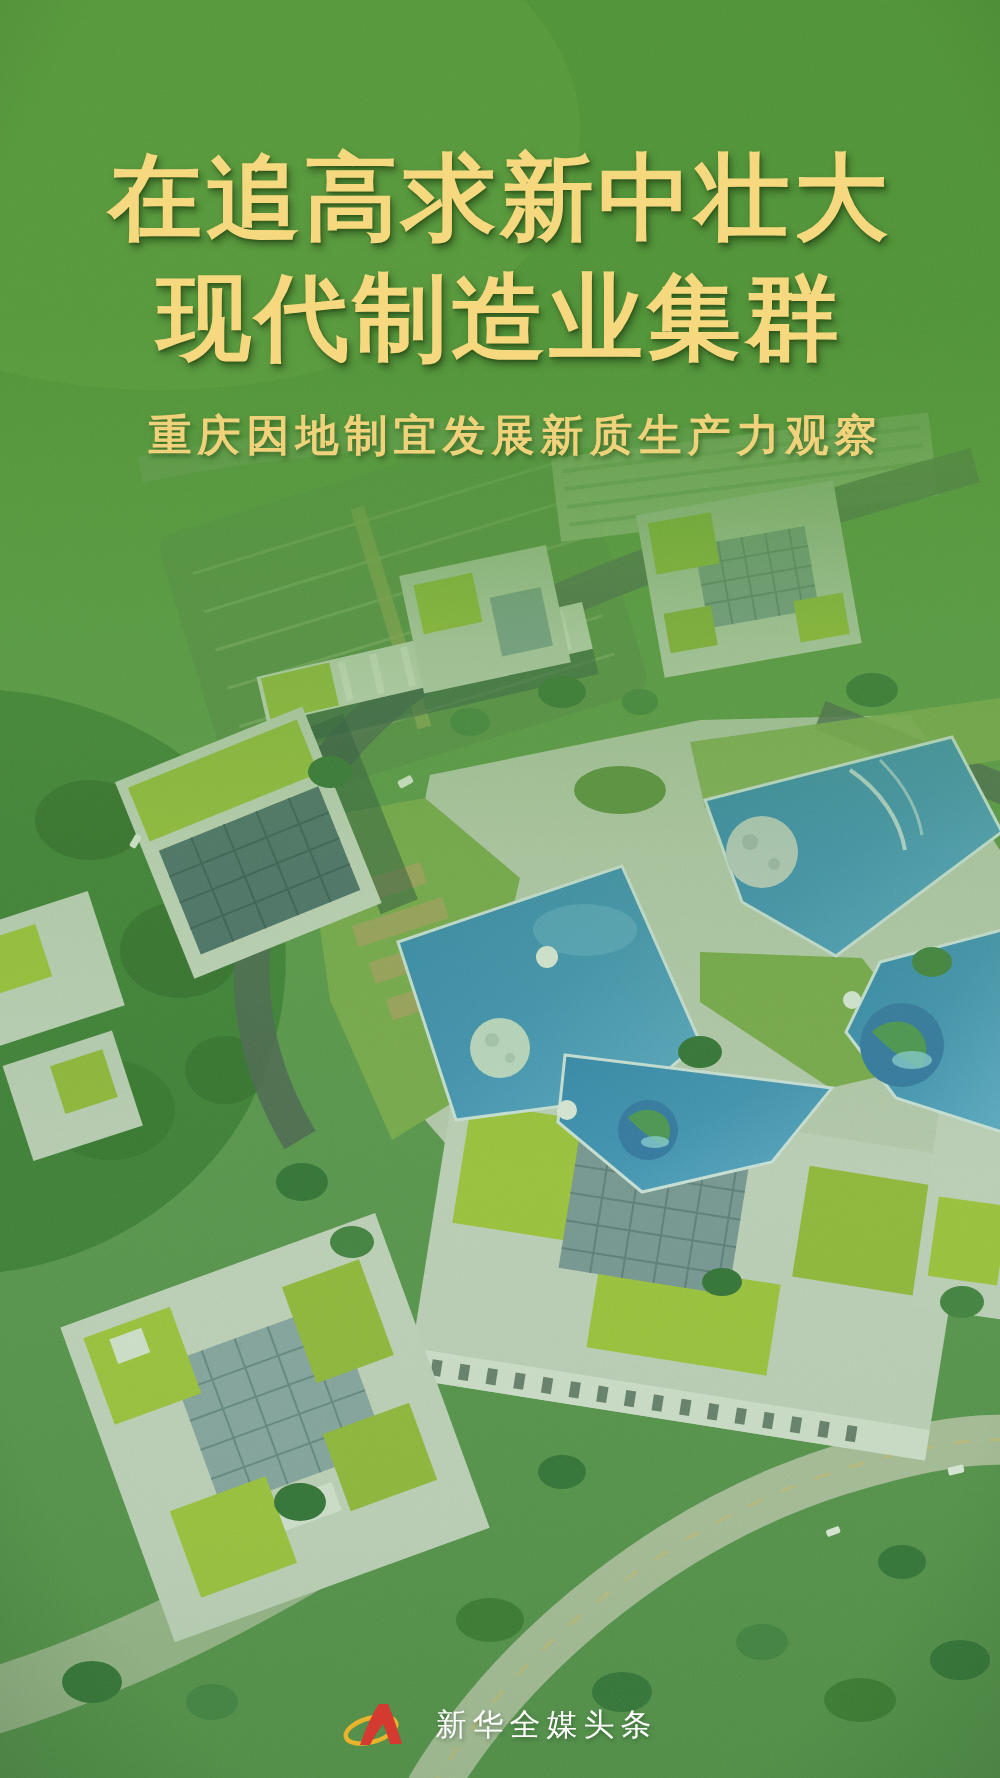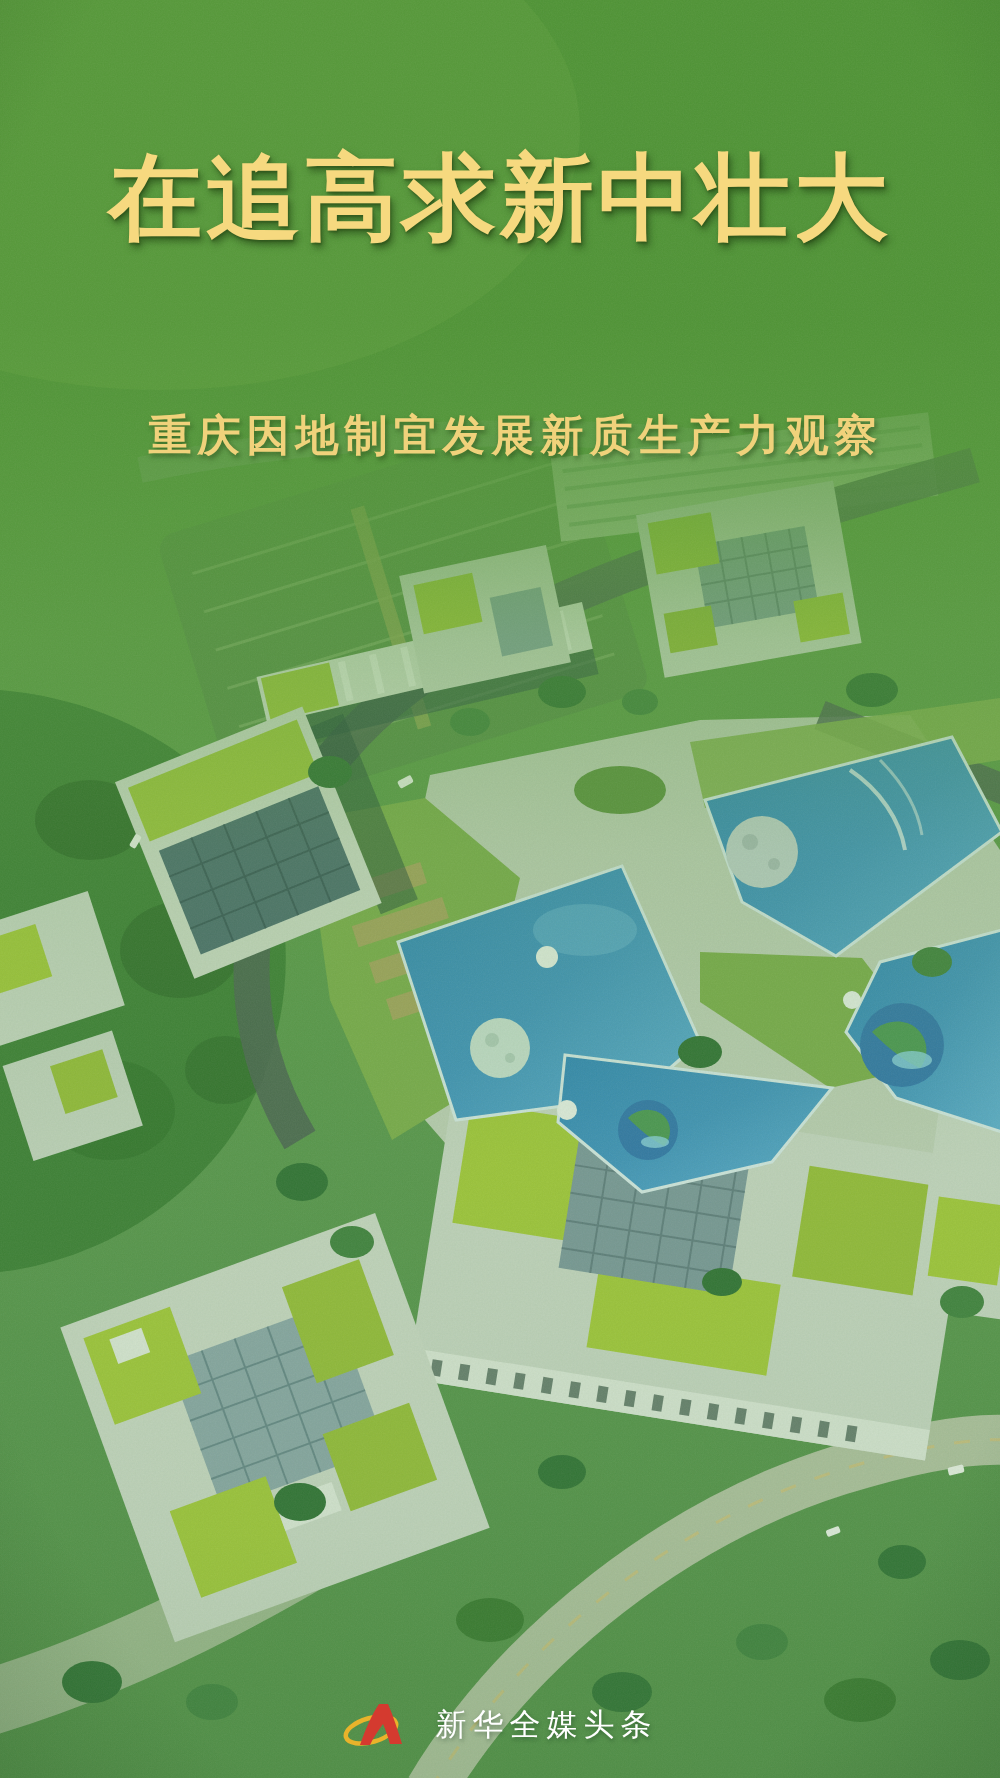--- a/index.html
+++ b/index.html
@@ -340,20 +340,21 @@
     <ellipse cx="160" cy="130" rx="420" ry="260" fill="#7CB24E" opacity="0.18"></ellipse>
 
     <rect x="0" y="0" width="1000" height="1778" filter="url(#noiseW)" opacity="0.9"></rect>
     <rect x="0" y="0" width="1000" height="1778" filter="url(#noiseD)"></rect>
 
     <rect x="0" y="0" width="1000" height="1778" fill="url(#vig)"></rect>
   </svg>
 
   <div class="title-block">
     <h1 class="title-line">在追高求新中壮大</h1>
+    <h1 class="title-line">现代制造业集群</h1>
   </div>
 
   <div class="subtitle">重庆因地制宜发展新质生产力观察</div>
 
   <div class="brand">
     <svg class="brand-icon" viewBox="0 0 64 50" aria-hidden="true">
       <ellipse cx="28" cy="30" rx="26" ry="12" fill="none" stroke="#E9B32B" stroke-width="4.5" transform="rotate(-16 28 30)"></ellipse>
       <path d="M17 45 C23 28 29 14 36 4 L45 4 C51 18 55 31 59 44 L47 44 C45 37 43 31 40 24 C35 31 30 38 27 45 Z" fill="#D43A2F"></path>
     </svg>
     <span class="brand-label">新华全媒头条</span>

